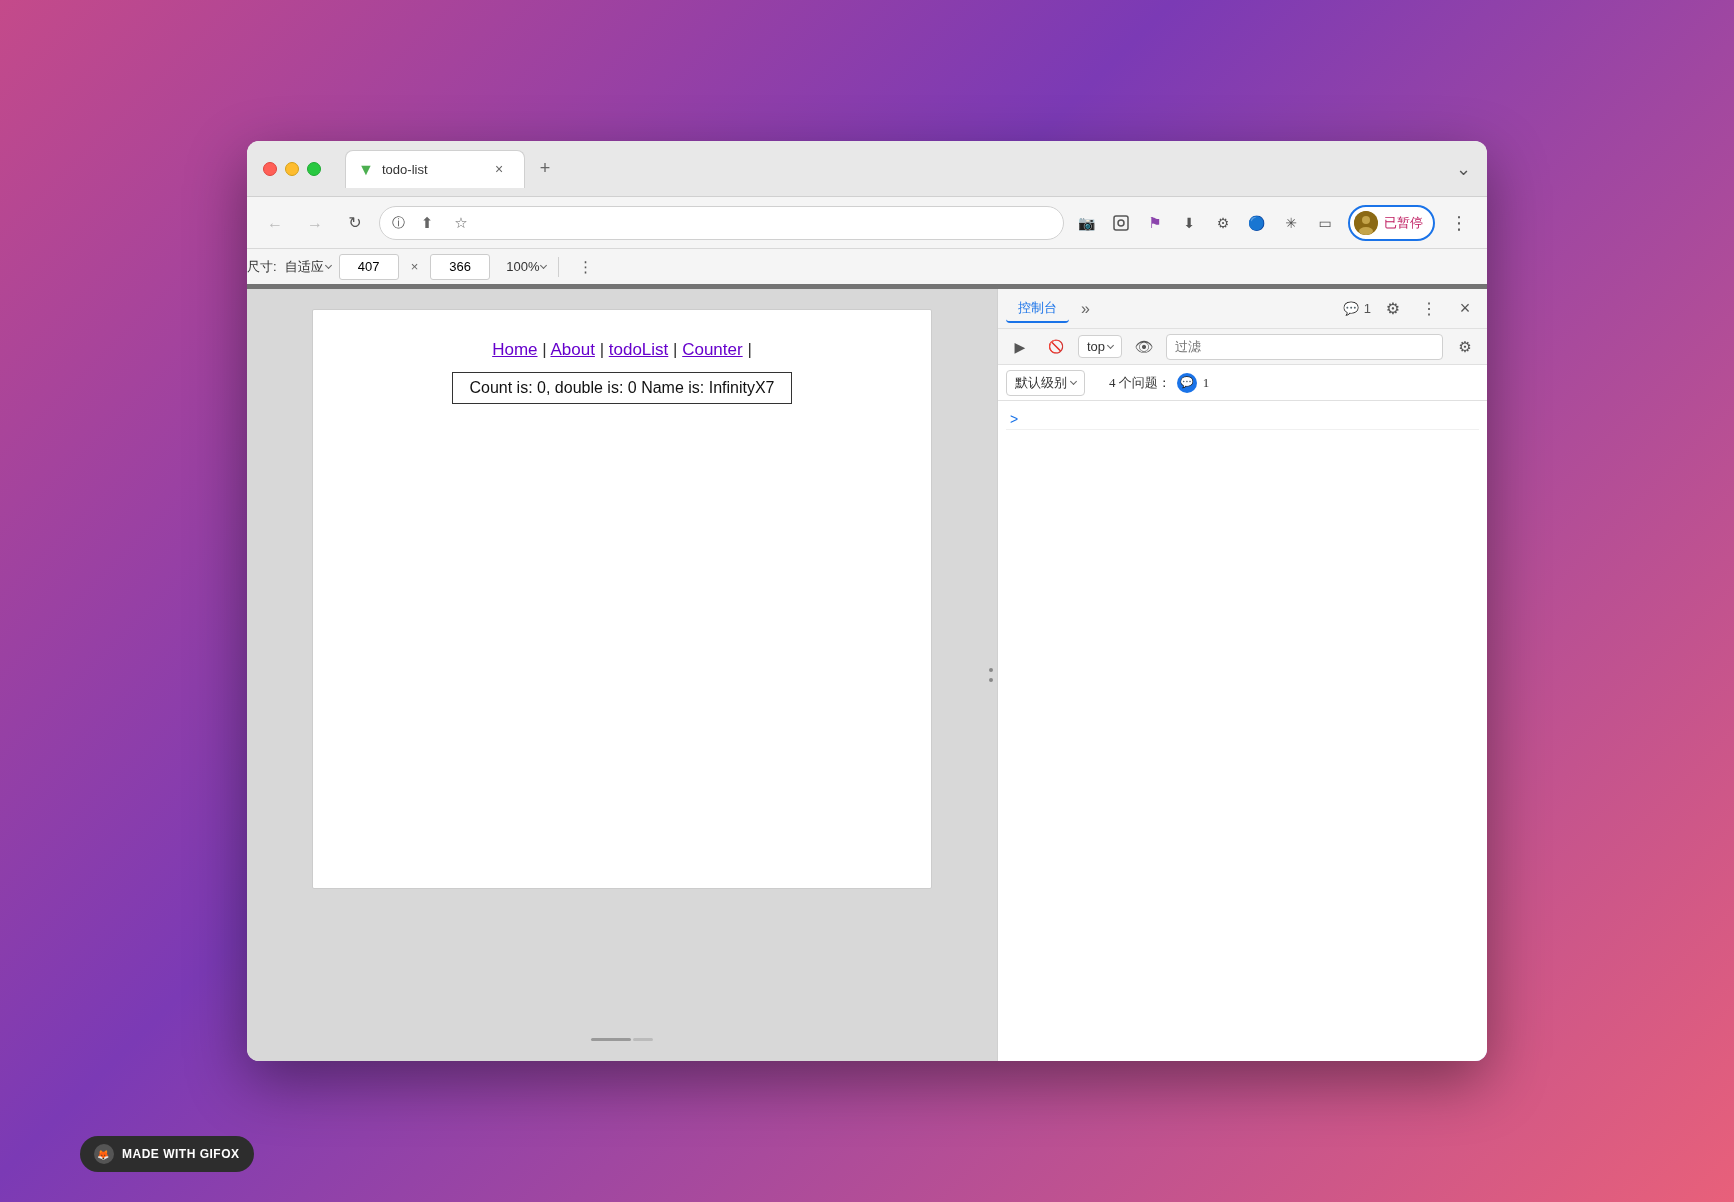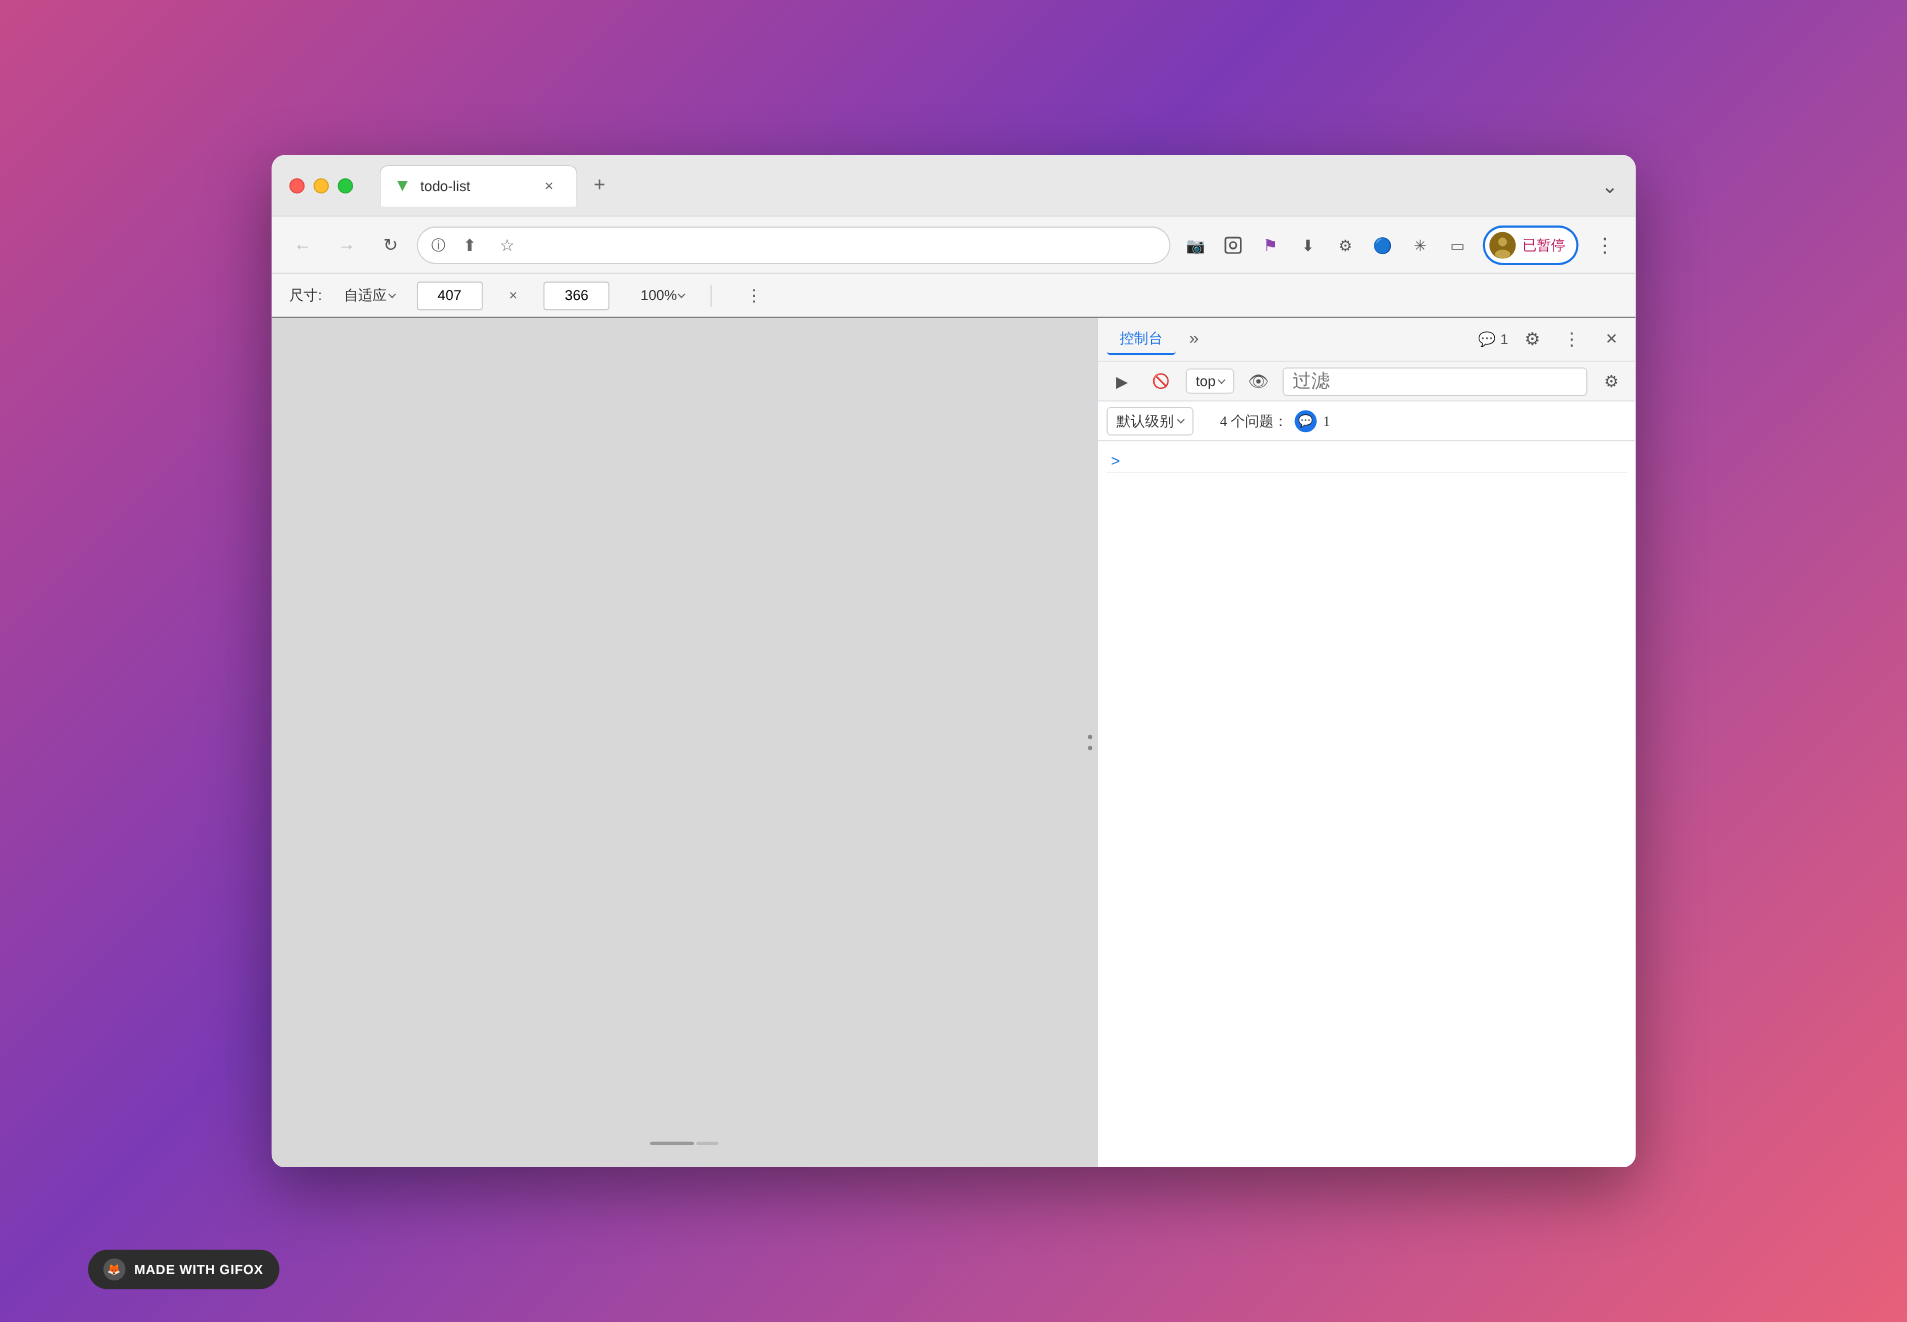--- a/index.html
+++ b/index.html
@@ -243,23 +243,23 @@
       cursor: pointer;
       border-radius: 50%;
     }
 
     
     .toolbar-row {
       height: 40px;
       background: #f5f5f5;
       display: flex;
       align-items: center;
-      padding: 0 16px;
-      gap: 20px;
-      border-bottom: 1px solid #737373;
+      padding: 0 0;
+      gap: 8px;
+      border-bottom: 5px solid #737373;
     }
 
     .size-label {
       font-size: 13px;
       color: #333;
       display: flex;
       align-items: center;
       gap: 4px;
     }
 
@@ -528,21 +528,21 @@
       border-radius: 4px;
       cursor: pointer;
     }
 
     .filter-input {
       flex: 1;
       height: 26px;
       border: 1px solid #d0d0d0;
       border-radius: 4px;
       padding: 0 8px;
-      font-size: 17px;
+      font-size: 13px;
       color: #333;
       background: white;
     }
 
     .devtools-settings-btn {
       width: 28px;
       height: 28px;
       display: flex;
       align-items: center;
       justify-content: center;
@@ -734,20 +734,37 @@
       <span style="display:inline-block; border:solid #666; border-width:0 1.5px 1.5px 0; padding:2px; transform:rotate(45deg); margin-bottom:3px;"></span>
     </div>
     <div class="toolbar-separator"></div>
     <div class="toolbar-icon-btn">⋮</div>
   </div>
 
   <div class="main-area">
 
     <div class="page-panel">
 
+      <div class="page-content">
+        <div style="text-align:center; margin-top:10px;">
+          <span class="page-nav">
+            <a href="#">Home</a>
+            <span class="page-nav-separator"> | </span>
+            <a href="#">About</a>
+            <span class="page-nav-separator"> | </span>
+            <a href="#">todoList</a>
+            <span class="page-nav-separator"> | </span>
+            <a href="#">Counter</a>
+            <span class="page-nav-separator"> |</span>
+          </span>
+        </div>
+        <div style="text-align:center; margin-top:12px;">
+          <span class="page-counter-box">Count is: 0, double is: 0 Name is: InfinityX7</span>
+        </div>
+      </div>
 
       <div class="resize-handle">
         <div class="resize-dot"></div>
         <div class="resize-dot"></div>
       </div>
 
       <div class="page-bottom">
         <div class="scroll-line"></div>
         <div class="scroll-line-thin"></div>
       </div>

